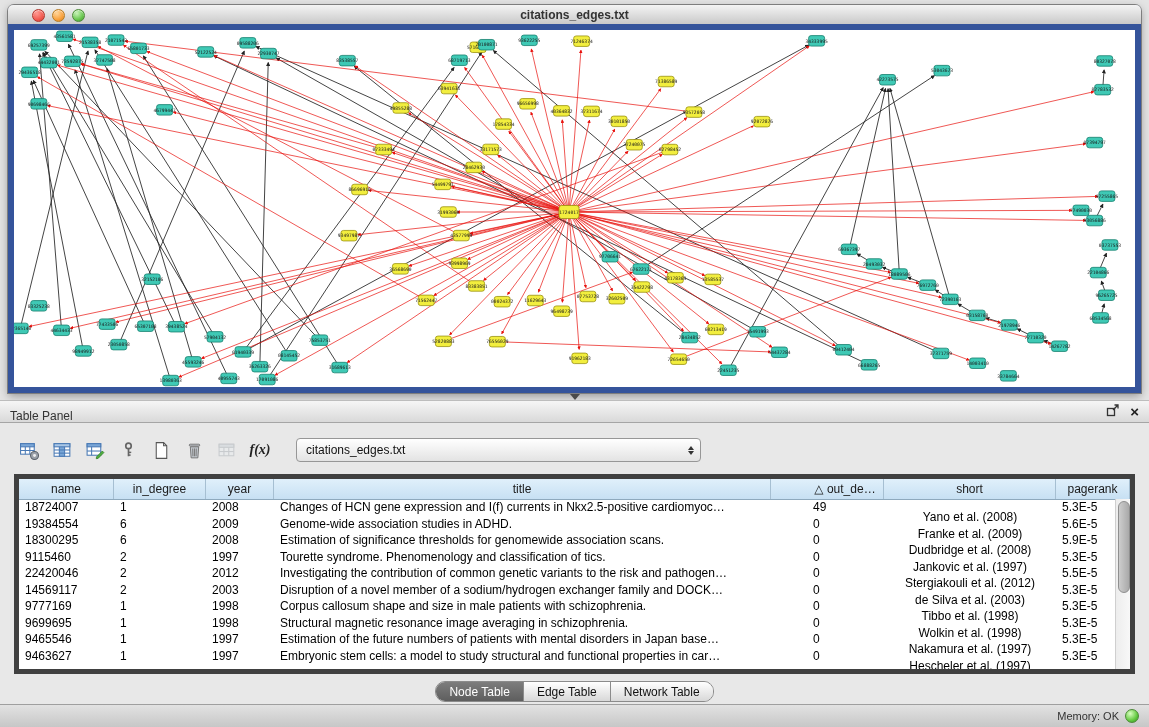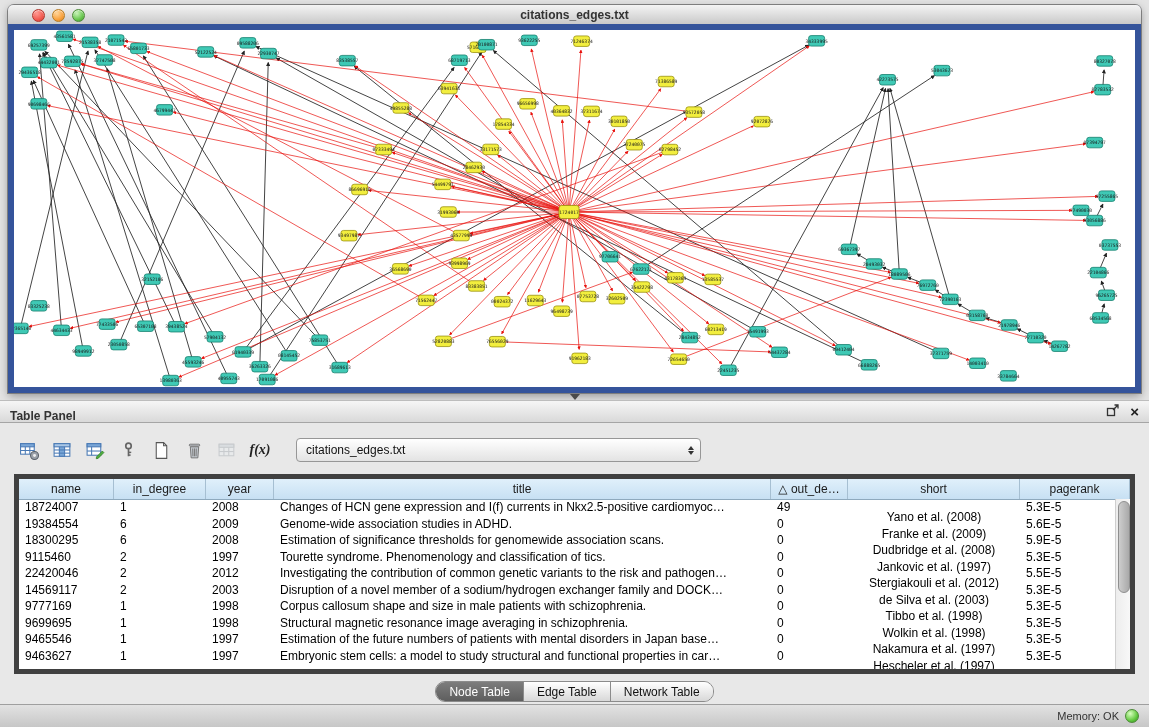--- a/index.html
+++ b/index.html
@@ -27,21 +27,21 @@
   line.eb{stroke:#222;stroke-width:.85;}
 
   
   .splitter{position:absolute;left:0;right:0;top:393px;height:7px;display:flex;align-items:center;justify-content:center;}
   .splitter .grip{width:0;height:0;border-left:5px solid transparent;border-right:5px solid transparent;border-top:6px solid #4a4a4a;}
 
   
   .table-panel{position:absolute;left:0;right:0;top:400px;bottom:22px;display:flex;flex-direction:column;background:#e8e8e8;}
   .panel-header{height:21px;background:linear-gradient(#f6f6f6,#d9d9d9);border-top:1px solid #bdbdbd;border-bottom:1px solid #a5a5a5;
     display:flex;align-items:center;padding:0 10px;font-size:12px;color:#333;}
-  .panel-header .ph-title{font-weight:bold;margin-top:8px;}
+  .panel-header .ph-title{font-weight:normal;margin-top:8px;}
   .hdr-icons{margin-left:auto;display:flex;align-items:center;gap:10px;}
   .hdr-icons .xbtn{font-size:15px;font-weight:bold;color:#222;line-height:14px;cursor:default;}
 
   .panel-body{flex:1;display:flex;flex-direction:column;}
   .toolbar{display:flex;align-items:center;gap:7px;margin:12px 0 7px 16px;height:30px;}
   .tbtn{width:26px;height:26px;display:flex;align-items:center;justify-content:center;}
   .tbtn svg{width:21px;height:21px;}
   .fx{font-family:"Liberation Serif",serif;font-style:italic;font-size:14px;font-weight:bold;color:#222;}
   .combo{margin-left:16px;width:392px;height:22px;border:1px solid #979797;border-radius:4px;
     background:linear-gradient(#ffffff,#e3e3e3);display:flex;align-items:center;padding:0 2px 0 9px;font-size:12px;color:#111;}
@@ -49,21 +49,21 @@
   .combo .arrows{width:15px;display:flex;flex-direction:column;align-items:center;gap:1px;}
   .arr-up{width:0;height:0;border-left:3.5px solid transparent;border-right:3.5px solid transparent;border-bottom:4.5px solid #333;}
   .arr-dn{width:0;height:0;border-left:3.5px solid transparent;border-right:3.5px solid transparent;border-top:4.5px solid #333;}
 
   .table-wrap{margin:2px 14px 0 14px;height:190px;background:#fff;border:5px solid #404040;position:relative;overflow:hidden;}
   .thead{display:flex;height:20px;background:linear-gradient(#e0f0fb,#c7e0f3);border-bottom:1px solid #8ea9bd;}
   .hcell{display:flex;align-items:center;justify-content:center;font-size:12px;color:#1a1a1a;border-right:1px solid #a6bfd2;box-sizing:border-box;}
   .tbody{position:absolute;left:0;right:15px;top:20px;bottom:0;overflow:hidden;}
   .trow{display:flex;height:16.5px;align-items:center;}
   .tcell{font-size:12px;color:#000;padding-left:6px;box-sizing:border-box;white-space:nowrap;overflow:hidden;}
-  .c0{width:95px;}.c1{width:92px;}.c2{width:68px;}.c3{width:497px;}.c4{width:77px;}.c5{width:172px;}.c6{flex:1;}
+  .c0{width:95px;}.c1{width:92px;}.c2{width:68px;}.c3{width:497px;}.c4{width:77px;margin-left:36px;}.c5{width:172px;}.c6{flex:1;}
   .tcell.c5{text-align:center;padding-left:0;margin-top:20px;}
   .vscroll{position:absolute;top:20px;bottom:0;right:0;width:15px;background:linear-gradient(to right,#ededed,#f8f8f8);border-left:1px solid #cfcfcf;box-sizing:border-box;}
   .vthumb{position:absolute;left:2px;top:2px;width:10px;height:90px;border-radius:6px;
     background:linear-gradient(to right,#cdcdcd,#a9a9a9);border:1px solid #8f8f8f;}
 
   .tabsbar{display:flex;justify-content:center;margin-top:7px;}
   .seg{display:flex;border:1px solid #8b8b8b;border-radius:10px;overflow:hidden;height:19px;}
   .seg .tab{display:flex;align-items:center;padding:0 13px;font-size:12px;color:#111;
     background:linear-gradient(#ffffff,#d8d8d8);border-right:1px solid #8b8b8b;}
   .seg .tab:last-child{border-right:none;}

